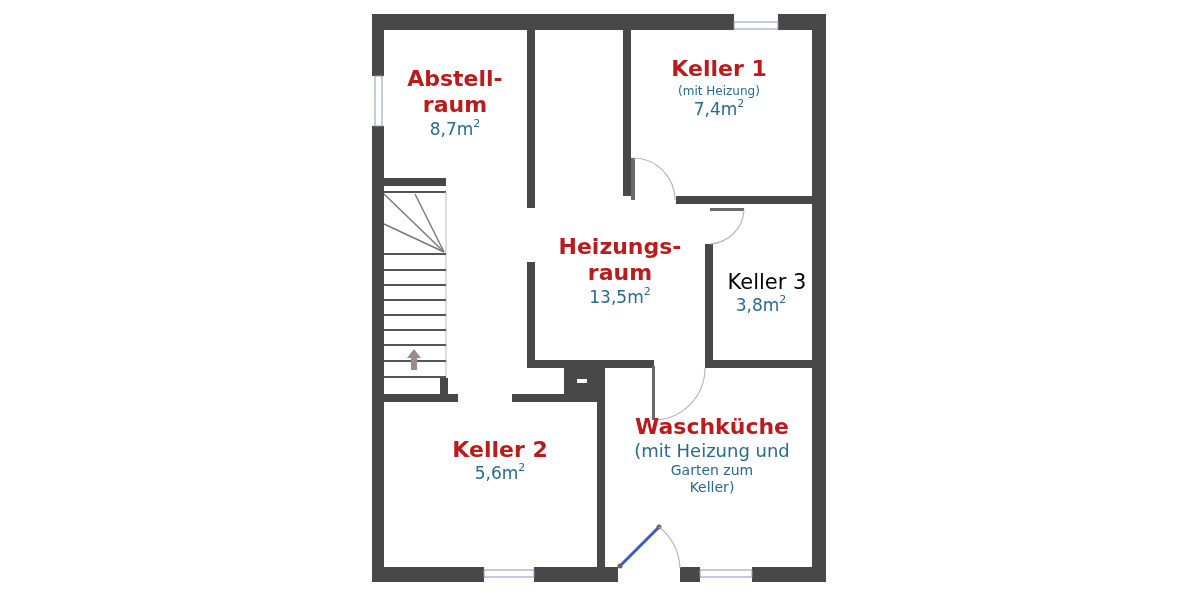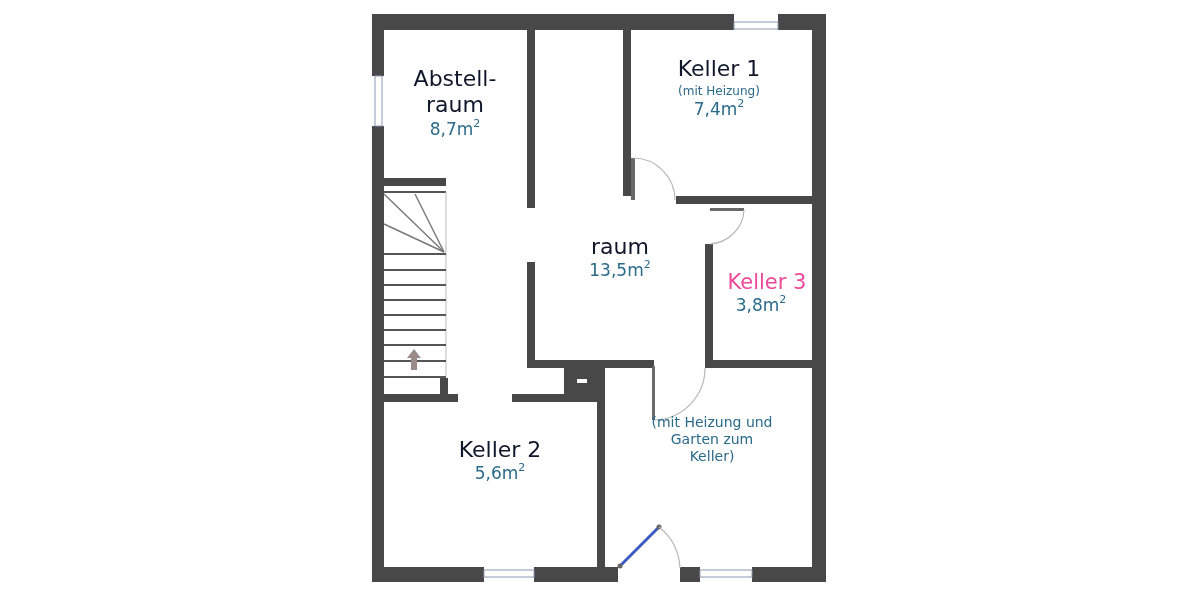--- a/index.html
+++ b/index.html
@@ -5,24 +5,24 @@
     html, body { margin: 0; padding: 0; background: #ffffff; }
     body { width: 1200px; height: 600px; position: relative; overflow: hidden; font-family: "DejaVu Sans", "Liberation Sans", sans-serif; }
     #plan { position: absolute; left: 0; top: 0; width: 1200px; height: 600px; }
     .wall { fill: #484848; }
     .door-leaf { fill: #6a6a6a; }
     .arc { fill: none; stroke: #b8b8b8; stroke-width: 1.2; }
     .window { fill: #ffffff; stroke: #8a9ab5; stroke-width: 1; }
     .stair-line { stroke: #555; stroke-width: 2; }
     .stair-thin { stroke: #777; stroke-width: 1.4; }
     .label { position: absolute; text-align: center; color: #1e5f80; line-height: 1.2; white-space: nowrap; transform: translateX(-50%); }
-    .name { font-weight: normal; font-size: 22px; color: #0f172a; }
+    .name { font-weight: bold; font-size: 22px; color: #b91c1c; }
     .sub { font-size: 12px; color: #2a6a8a; }
     .area { font-size: 17px; color: #2a6a8a; }
-    .name-light { font-size: 21px; color: #ec4899; margin-left: 12px; }
+    .name-light { font-size: 21px; color: #000000; margin-left: 12px; }
     sup { font-size: 11px; vertical-align: top; position: relative; top: -2px; }
   </style>
 </head>
 <body>
 
 <svg id="plan" viewBox="0 0 1200 600" xmlns="http://www.w3.org/2000/svg">
 
   <g>
 
     <rect class="wall" x="372" y="14" width="362" height="16"></rect>
@@ -117,31 +117,33 @@
   <div class="area"><span>8,7</span><span>m</span><sup>2</sup></div>
 </div>
 
 <div class="label" style="left:719px; top:56px;">
   <div class="name">Keller 1</div>
   <div class="sub" style="margin-top:2px;">(mit Heizung)</div>
   <div class="area"><span>7,4</span><span>m</span><sup>2</sup></div>
 </div>
 
 <div class="label" style="left:620px; top:234px;">
+  <div class="name">Heizungs-</div>
   <div class="name">raum</div>
   <div class="area"><span>13,5</span><span>m</span><sup>2</sup></div>
 </div>
 
 <div class="label" style="left:761px; top:270px;">
   <div class="name-light">Keller 3</div>
   <div class="area"><span>3,8</span><span>m</span><sup>2</sup></div>
 </div>
 
 <div class="label" style="left:500px; top:437px;">
   <div class="name">Keller 2</div>
   <div class="area"><span>5,6</span><span>m</span><sup>2</sup></div>
 </div>
 
 <div class="label" style="left:712px; top:414px;">
-  <div class="sub" style="font-size:14px;">(mit Heizung und</div>
+  <div class="name">Waschküche</div>
+  <div class="sub" style="font-size:18px;">(mit Heizung und</div>
   <div class="sub" style="font-size:14px;">Garten zum</div>
   <div class="sub" style="font-size:14px;">Keller)</div>
 </div>
 
 </body></html>

